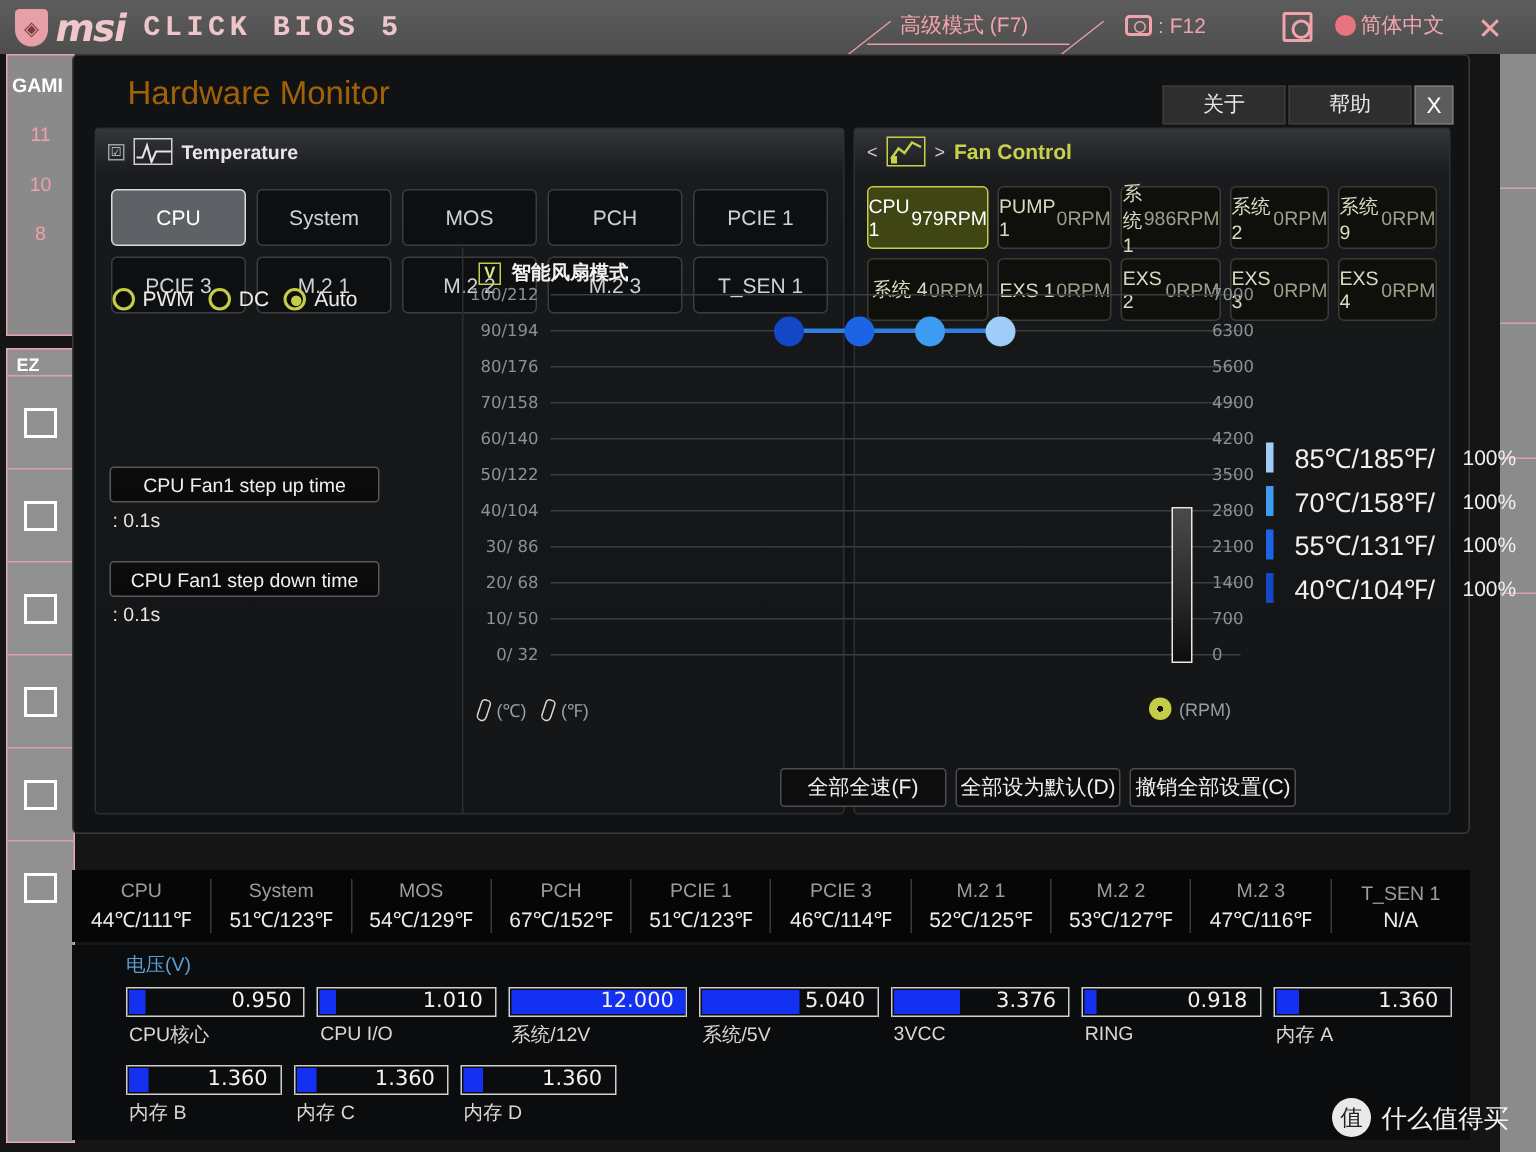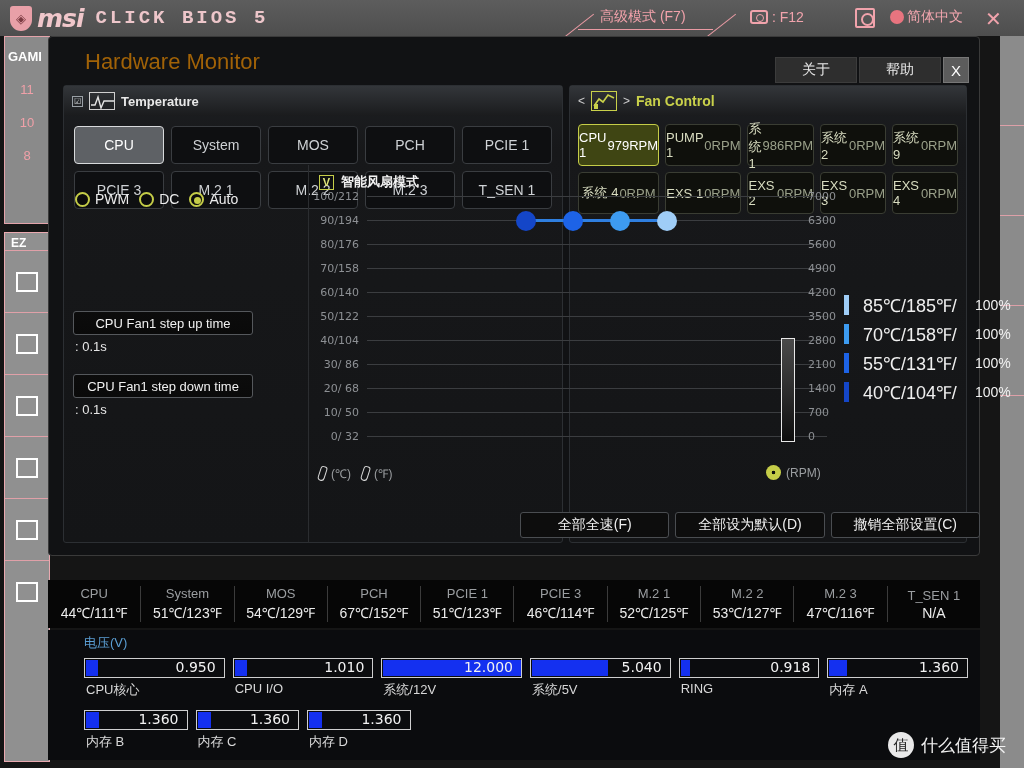--- a/index.html
+++ b/index.html
@@ -167,21 +167,21 @@
   .lg-temp { color:#f0f0f0; font-size:18px; width:112px; }
   .lg-pct { color:#f0f0f0; font-size:14px; }
 
   
   .unit-legend { position:absolute; display:flex; align-items:center; gap:5px; color:#9b9ea1; font-size:12px;}
   .thermo { width:7px;height:15px;border:1.5px solid #d8d8d8;border-radius:4px 4px 5px 5px; transform:rotate(18deg);}
   .fanleg { width:15px;height:15px;border-radius:50%; background:
      radial-gradient(circle at 50% 50%, #0f100c 0 18%, #c5cd48 19% 100%); }
 
   
-  #act-row { position:absolute; left:520px; top:512px; width:460px; display:flex; gap:6px;}
+  #act-row { position:absolute; left:520px; top:512px; width:344px; display:flex; gap:6px;}
   .act-btn {
     flex:1; height:26px; background:#0d0d0d; border:1px solid #4a4d51; border-radius:3px;
     color:#f0f0f0; font-size:14px; display:flex;align-items:center;justify-content:center;
   }
 
   
   #temp-readout {
     position:absolute; left:48px; top:580px; width:932px; height:48px;
     background:#060606; display:flex; align-items:center;
   }
@@ -567,20 +567,27 @@
     </div>
     <div class="volt-item">
       <div class="volt-track">
         <div class="volt-fill" style="width:55%"></div>
         <div class="volt-num">5.040</div>
       </div>
       <div class="volt-name">系统/5V</div>
     </div>
     <div class="volt-item">
       <div class="volt-track">
+        <div class="volt-fill" style="width:38%"></div>
+        <div class="volt-num">3.376</div>
+      </div>
+      <div class="volt-name">3VCC</div>
+    </div>
+    <div class="volt-item">
+      <div class="volt-track">
         <div class="volt-fill" style="width:7%"></div>
         <div class="volt-num">0.918</div>
       </div>
       <div class="volt-name">RING</div>
     </div>
     <div class="volt-item">
       <div class="volt-track">
         <div class="volt-fill" style="width:13%"></div>
         <div class="volt-num">1.360</div>
       </div>

